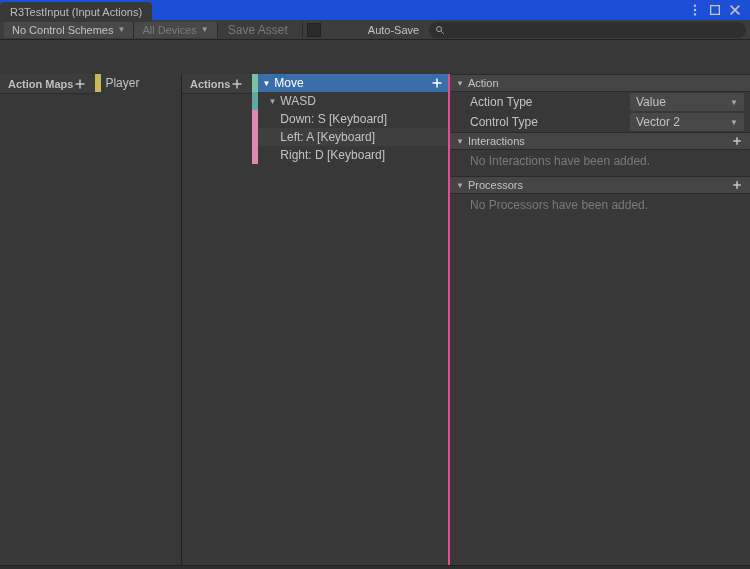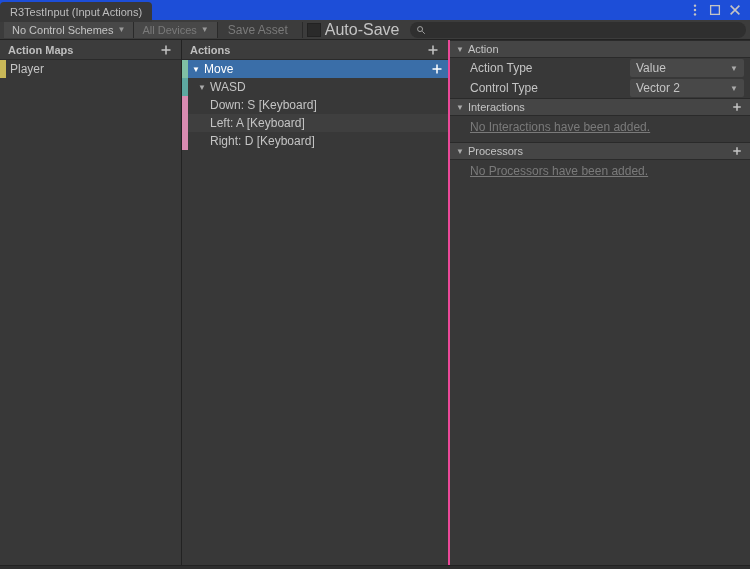--- a/index.html
+++ b/index.html
@@ -14,27 +14,27 @@
   .titlebar-icon svg { width: 14px; height: 14px; }
   
   
   .toolbar { height: 20px; background: #3c3c3c; display: flex; align-items: center; padding: 0 4px; border-bottom: 1px solid #222; gap: 0; }
   .tb-dropdown { background: #484848; padding: 2px 8px; font-size: 11px; color: #c4c4c4; display: flex; align-items: center; gap: 4px; border-right: 1px solid #2a2a2a; }
   .tb-dropdown.disabled { color: #7a7a7a; }
   .tb-dropdown .chev { font-size: 8px; color: #999; }
   .tb-button { padding: 2px 10px; font-size: 12px; color: #7a7a7a; }
   .tb-sep { width: 1px; height: 16px; background: #2a2a2a; margin: 0 4px; }
   .checkbox { width: 14px; height: 14px; background: #2a2a2a; border: 1px solid #222; margin-right: 4px; }
-  .autosave { display: flex; align-items: center; font-size: 16px; color: #c4c4c4; }
+  .autosave { display: flex; align-items: center; font-size: 11px; color: #c4c4c4; gap: 43px; }
   .search { flex: 1; margin-left: 10px; display: flex; align-items: center; background: #2f2f2f; border-radius: 8px; height: 16px; padding: 0 6px; }
   .search svg { width: 10px; height: 10px; color: #aaa; }
   
   
   .main { flex: 1; display: flex; background: #383838; min-height: 0; }
-  .col { display: flex; flex-direction: column; }
+  .col { display: flex; flex-direction: row; margin-top: 34px; }
   .col-maps { width: 182px; border-right: 1px solid #222; }
   .col-actions { width: 268px; border-right: 2px solid #ec4899; }
   .col-props { flex: 1; }
   .col-header { height: 20px; background: #3c3c3c; display: flex; align-items: center; justify-content: space-between; padding: 0 8px; font-size: 11px; font-weight: bold; color: #bfbfbf; border-bottom: 1px solid #2a2a2a; }
   .plus { width: 14px; height: 14px; display: flex; align-items: center; justify-content: center; cursor: pointer; }
   .plus svg { width: 12px; height: 12px; }
   
   
   .list { overflow-y: auto; flex: 1; }
   .row { height: 18px; display: flex; align-items: center; font-size: 12px; color: #c4c4c4; position: relative; }
@@ -58,21 +58,21 @@
   
   .props { padding: 0; overflow-y: auto; flex: 1; }
   .section-head { height: 18px; background: #454545; display: flex; align-items: center; padding: 0 6px; font-size: 11px; color: #c4c4c4; border-bottom: 1px solid #2a2a2a; border-top: 1px solid #2a2a2a; }
   .section-head .chev-down { font-size: 8px; margin-right: 4px; color: #aaa; }
   .section-head.with-plus { justify-content: space-between; }
   .section-head .left { display: flex; align-items: center; }
   .prop-row { display: flex; align-items: center; padding: 2px 6px 2px 20px; height: 20px; }
   .prop-label { width: 160px; font-size: 12px; color: #c4c4c4; }
   .prop-field { flex: 1; background: #484848; height: 18px; border-radius: 2px; display: flex; align-items: center; justify-content: space-between; padding: 0 6px; font-size: 12px; color: #c4c4c4; }
   .prop-field .chev { font-size: 8px; color: #aaa; }
-  .empty-msg { padding: 4px 6px 8px 20px; font-size: 12px; color: #7a7a7a; text-decoration: underline; }
+  .empty-msg { padding: 4px 6px 8px 20px; font-size: 12px; color: #7a7a7a; }
   
   .footer-border { height: 4px; background: #2e2e2e; border-top: 1px solid #222; }
 </style>
 </head>
 <body>
 
 <div class="titlebar">
   <div class="tab">
     <span>R3TestInput (Input Actions)</span>
   </div>

